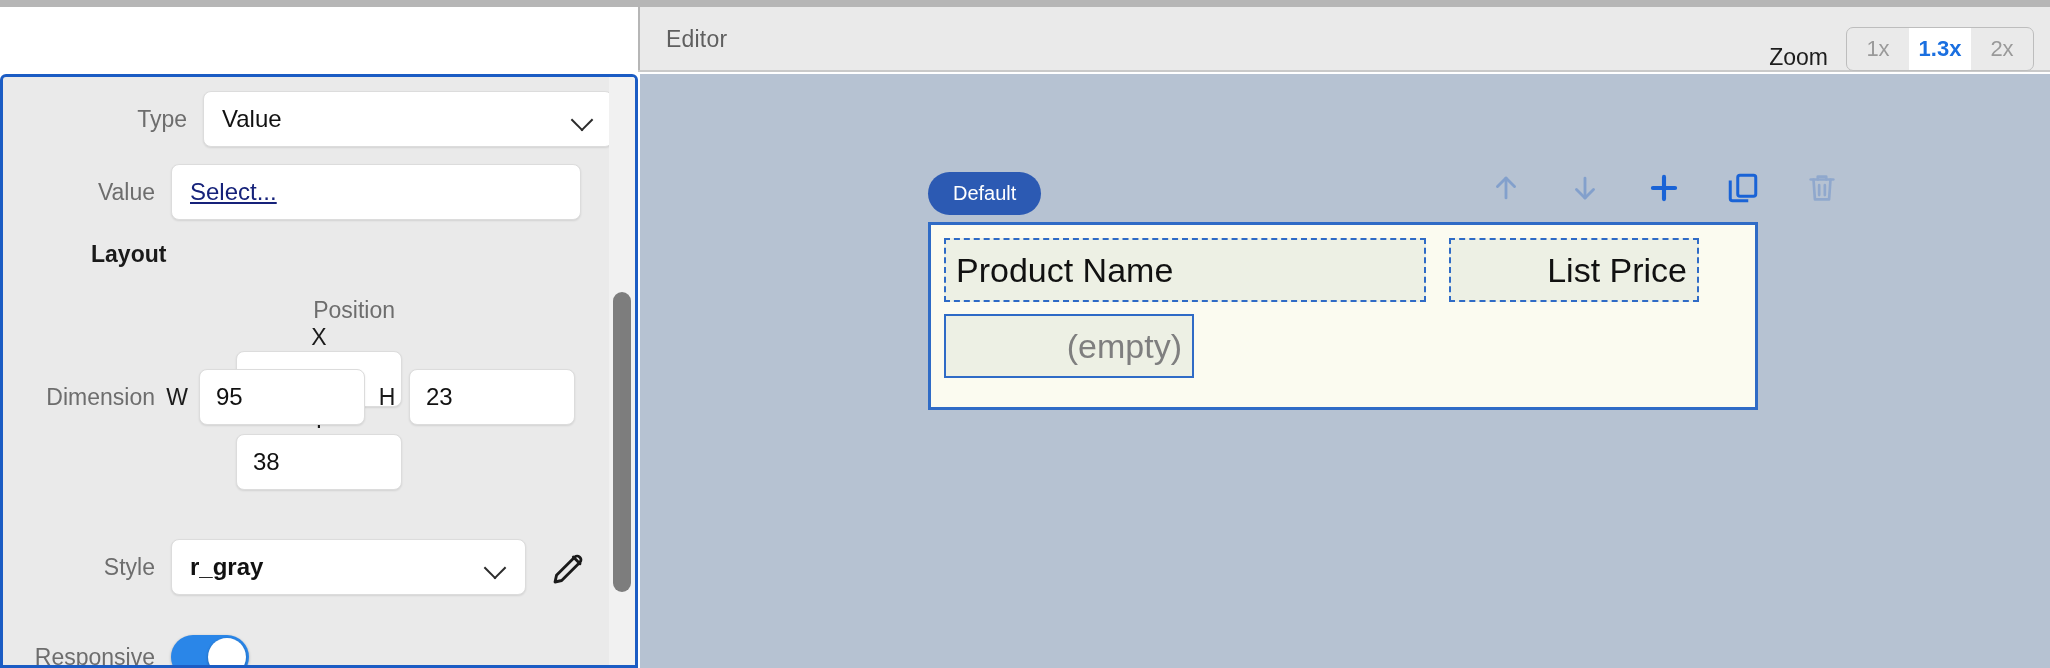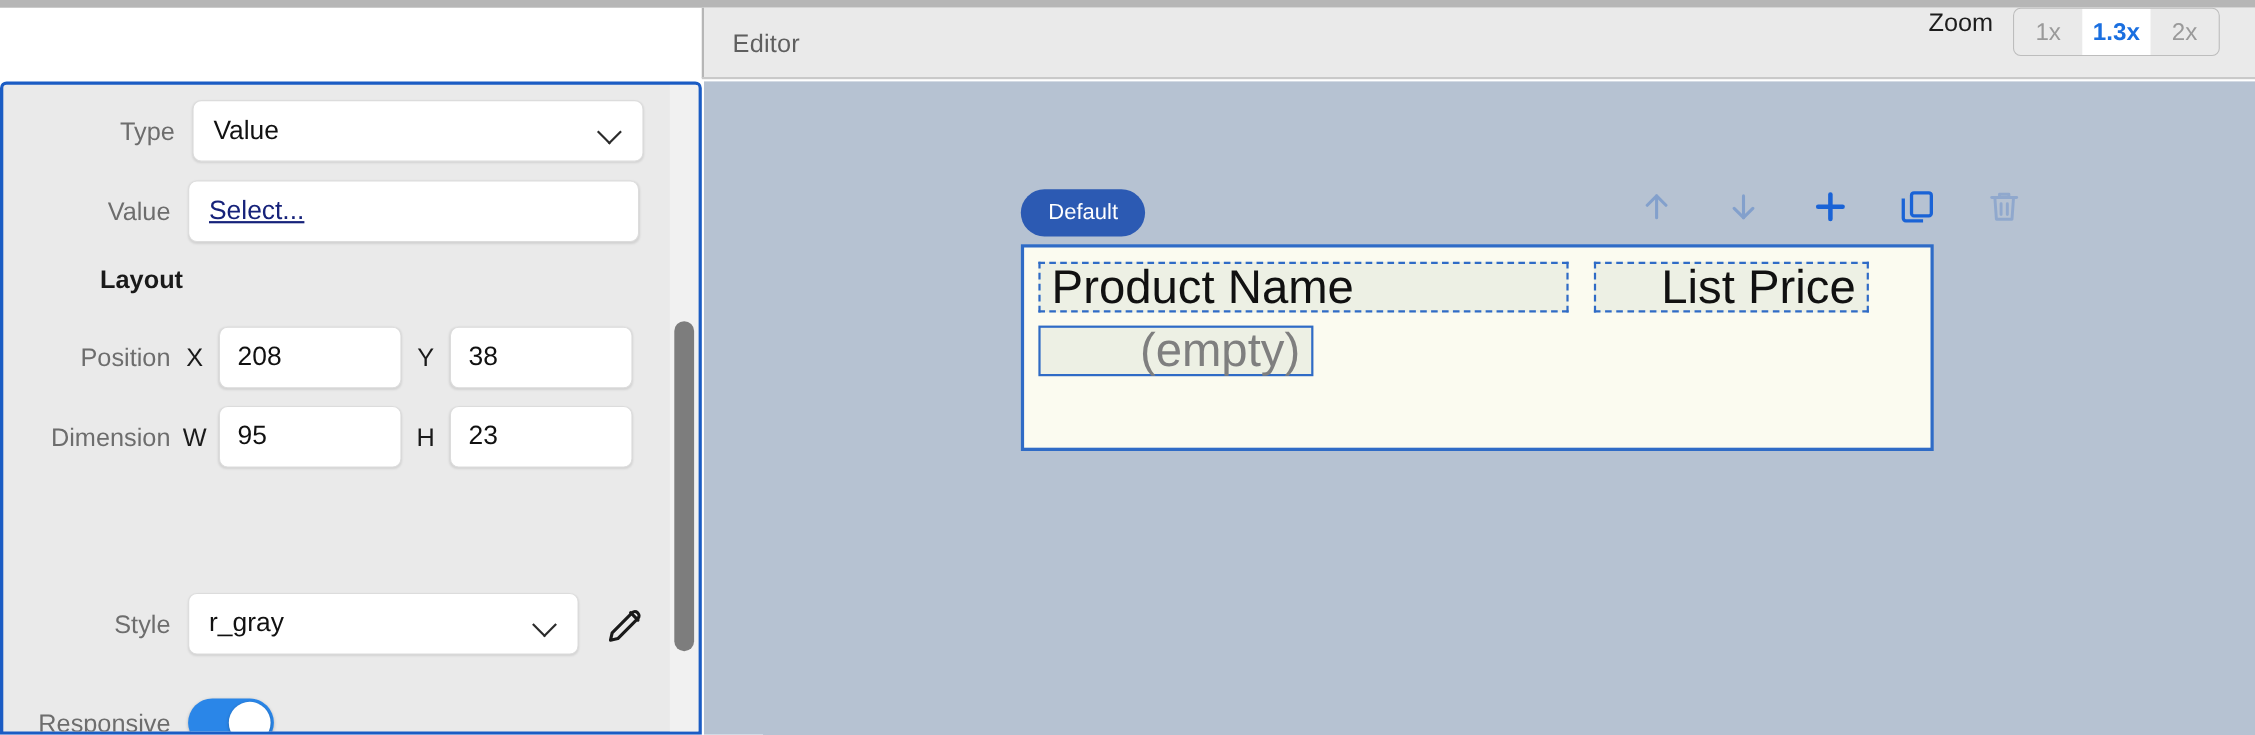--- a/index.html
+++ b/index.html
@@ -29,22 +29,22 @@
     font-size: 23px; color: #5f5f5f; letter-spacing: .2px;
     padding-left: 26px;
   }
   .header-divider-bottom {
     position: absolute; left: 638px; top: 70px; width: 1412px; height: 2px;
     background: #c9c9c9;
   }
 
   
   .zoom-wrap {
-    position: absolute; right: 32px; top: 7px; height: 64px;
-    display: flex; align-items: flex-start; gap: 18px;
+    position: absolute; right: 16px; top: 7px; height: 64px;
+    display: flex; align-items: flex-end; gap: 18px;
   }
   .zoom-label { font-size: 23px; color: #1d1d1d; }
   .zoom-group {
     display: flex; border: 1px solid #bdbdbd; border-radius: 7px;
     overflow: hidden; background: #eaeaea; height: 44px;
   }
   .zoom-btn {
     min-width: 62px; display: flex; align-items: center; justify-content: center;
     font-size: 22px; color: #9a9a9a; background: transparent;
     border: none; cursor: pointer; padding: 0 8px;
@@ -68,21 +68,21 @@
   }
 
   .ctrl {
     background: #ffffff; border: 1px solid #dcdcdc; border-radius: 8px;
     box-shadow: 0 1px 2px rgba(0,0,0,.10);
     display: flex; align-items: center;
   }
 
   
   .row-type { position: absolute; left: 0; top: 14px; width: 100%; }
-  .row-type .field-label { width: 172px; padding-right: 16px; }
+  .row-type .field-label { width: 200px; padding-right: 16px; }
   .select-type {
     width: 410px; height: 56px; padding: 0 18px;
     justify-content: space-between; cursor: pointer;
   }
   .select-type .val { font-size: 24px; color: #111; }
 
   .chev { width: 22px; height: 22px; position: relative; flex: 0 0 auto; }
   .chev::before {
     content: ""; position: absolute; left: 2px; top: 4px;
     width: 14px; height: 14px;
@@ -99,21 +99,21 @@
     cursor: pointer;
   }
 
   
   .section-title {
     position: absolute; left: 88px; top: 164px;
     font-size: 23px; color: #1a1a1a; font-weight: 700;
   }
 
   
-  .row-position { position: absolute; left: 0; top: 220px; width: 100%; }
+  .row-position { position: absolute; left: 0; top: 220px; width: 100%; flex-direction: column; }
   .row-position .field-label { width: 152px; padding-right: 0px; }
   .row-dimension { position: absolute; left: 0; top: 292px; width: 100%; }
   .row-dimension .field-label { width: 152px; padding-right: 0px; }
 
   .axis {
     font-size: 23px; color: #1a1a1a; width: 44px; text-align: center;
     flex: 0 0 auto;
   }
   .num-input {
     width: 166px; height: 56px; padding: 0 16px;
@@ -122,21 +122,21 @@
     box-shadow: 0 1px 2px rgba(0,0,0,.10);
     display: flex; align-items: center;
     font-family: "Liberation Sans", sans-serif;
   }
 
   
   .row-style { position: absolute; left: 0; top: 462px; width: 100%; }
   .row-style .field-label { width: 168px; padding-right: 16px; }
   .select-style {
     width: 355px; height: 56px; padding: 16px 18px;
-    justify-content: space-between; cursor: pointer;
+    justify-content: space-between; cursor: pointer; font-weight: bold;
   }
   .select-style .val { font-size: 24px; color: #111; }
   .pencil { margin-left: 24px; cursor: pointer; display:flex; align-items:center; }
 
   
   .row-resp { position: absolute; left: 0; top: 558px; width: 100%; align-items: center; }
   .row-resp .field-label { width: 168px; padding-right: 16px; }
   .toggle {
     width: 78px; height: 44px; border-radius: 22px; background: #2a86e8;
     position: relative; cursor: pointer; box-shadow: 0 1px 3px rgba(0,0,0,.25);
@@ -176,23 +176,23 @@
   .tool { width: 42px; height: 42px; display: flex; align-items: center; justify-content: center; cursor: pointer; }
   .tool.dim { opacity: .42; }
 
   .card {
     position: absolute; left: 288px; top: 148px; width: 830px; height: 188px;
     background: #fbfbf0; border: 3px solid #2f6bc6;
     padding: 13px 13px;
   }
   .card-row { display: flex; gap: 23px; }
   .cell {
-    background: #edf0e4; height: 46px;
+    background: #edf0e4; height: 64px;
     display: flex; align-items: center; padding: 0 10px;
-    font-size: 43px; cursor: pointer;
+    font-size: 34px; cursor: pointer;
   }
   .cell.c-name { width: 482px; border: 2px dashed #2f6bc6; justify-content: flex-start; color: #111; }
   .cell.c-price { width: 250px; border: 2px dashed #2f6bc6; justify-content: flex-end; color: #111; }
   .cell.c-type { width: 482px; border: 2px dashed #2f6bc6; justify-content: flex-start; color: #7f7f7f; }
   .cell.c-empty { width: 250px; border: 2px solid #2f6bc6; justify-content: flex-end; color: #7f7f7f; }
   .card-row + .card-row { margin-top: 12px; }
 </style>
 </head>
 <body>
 

